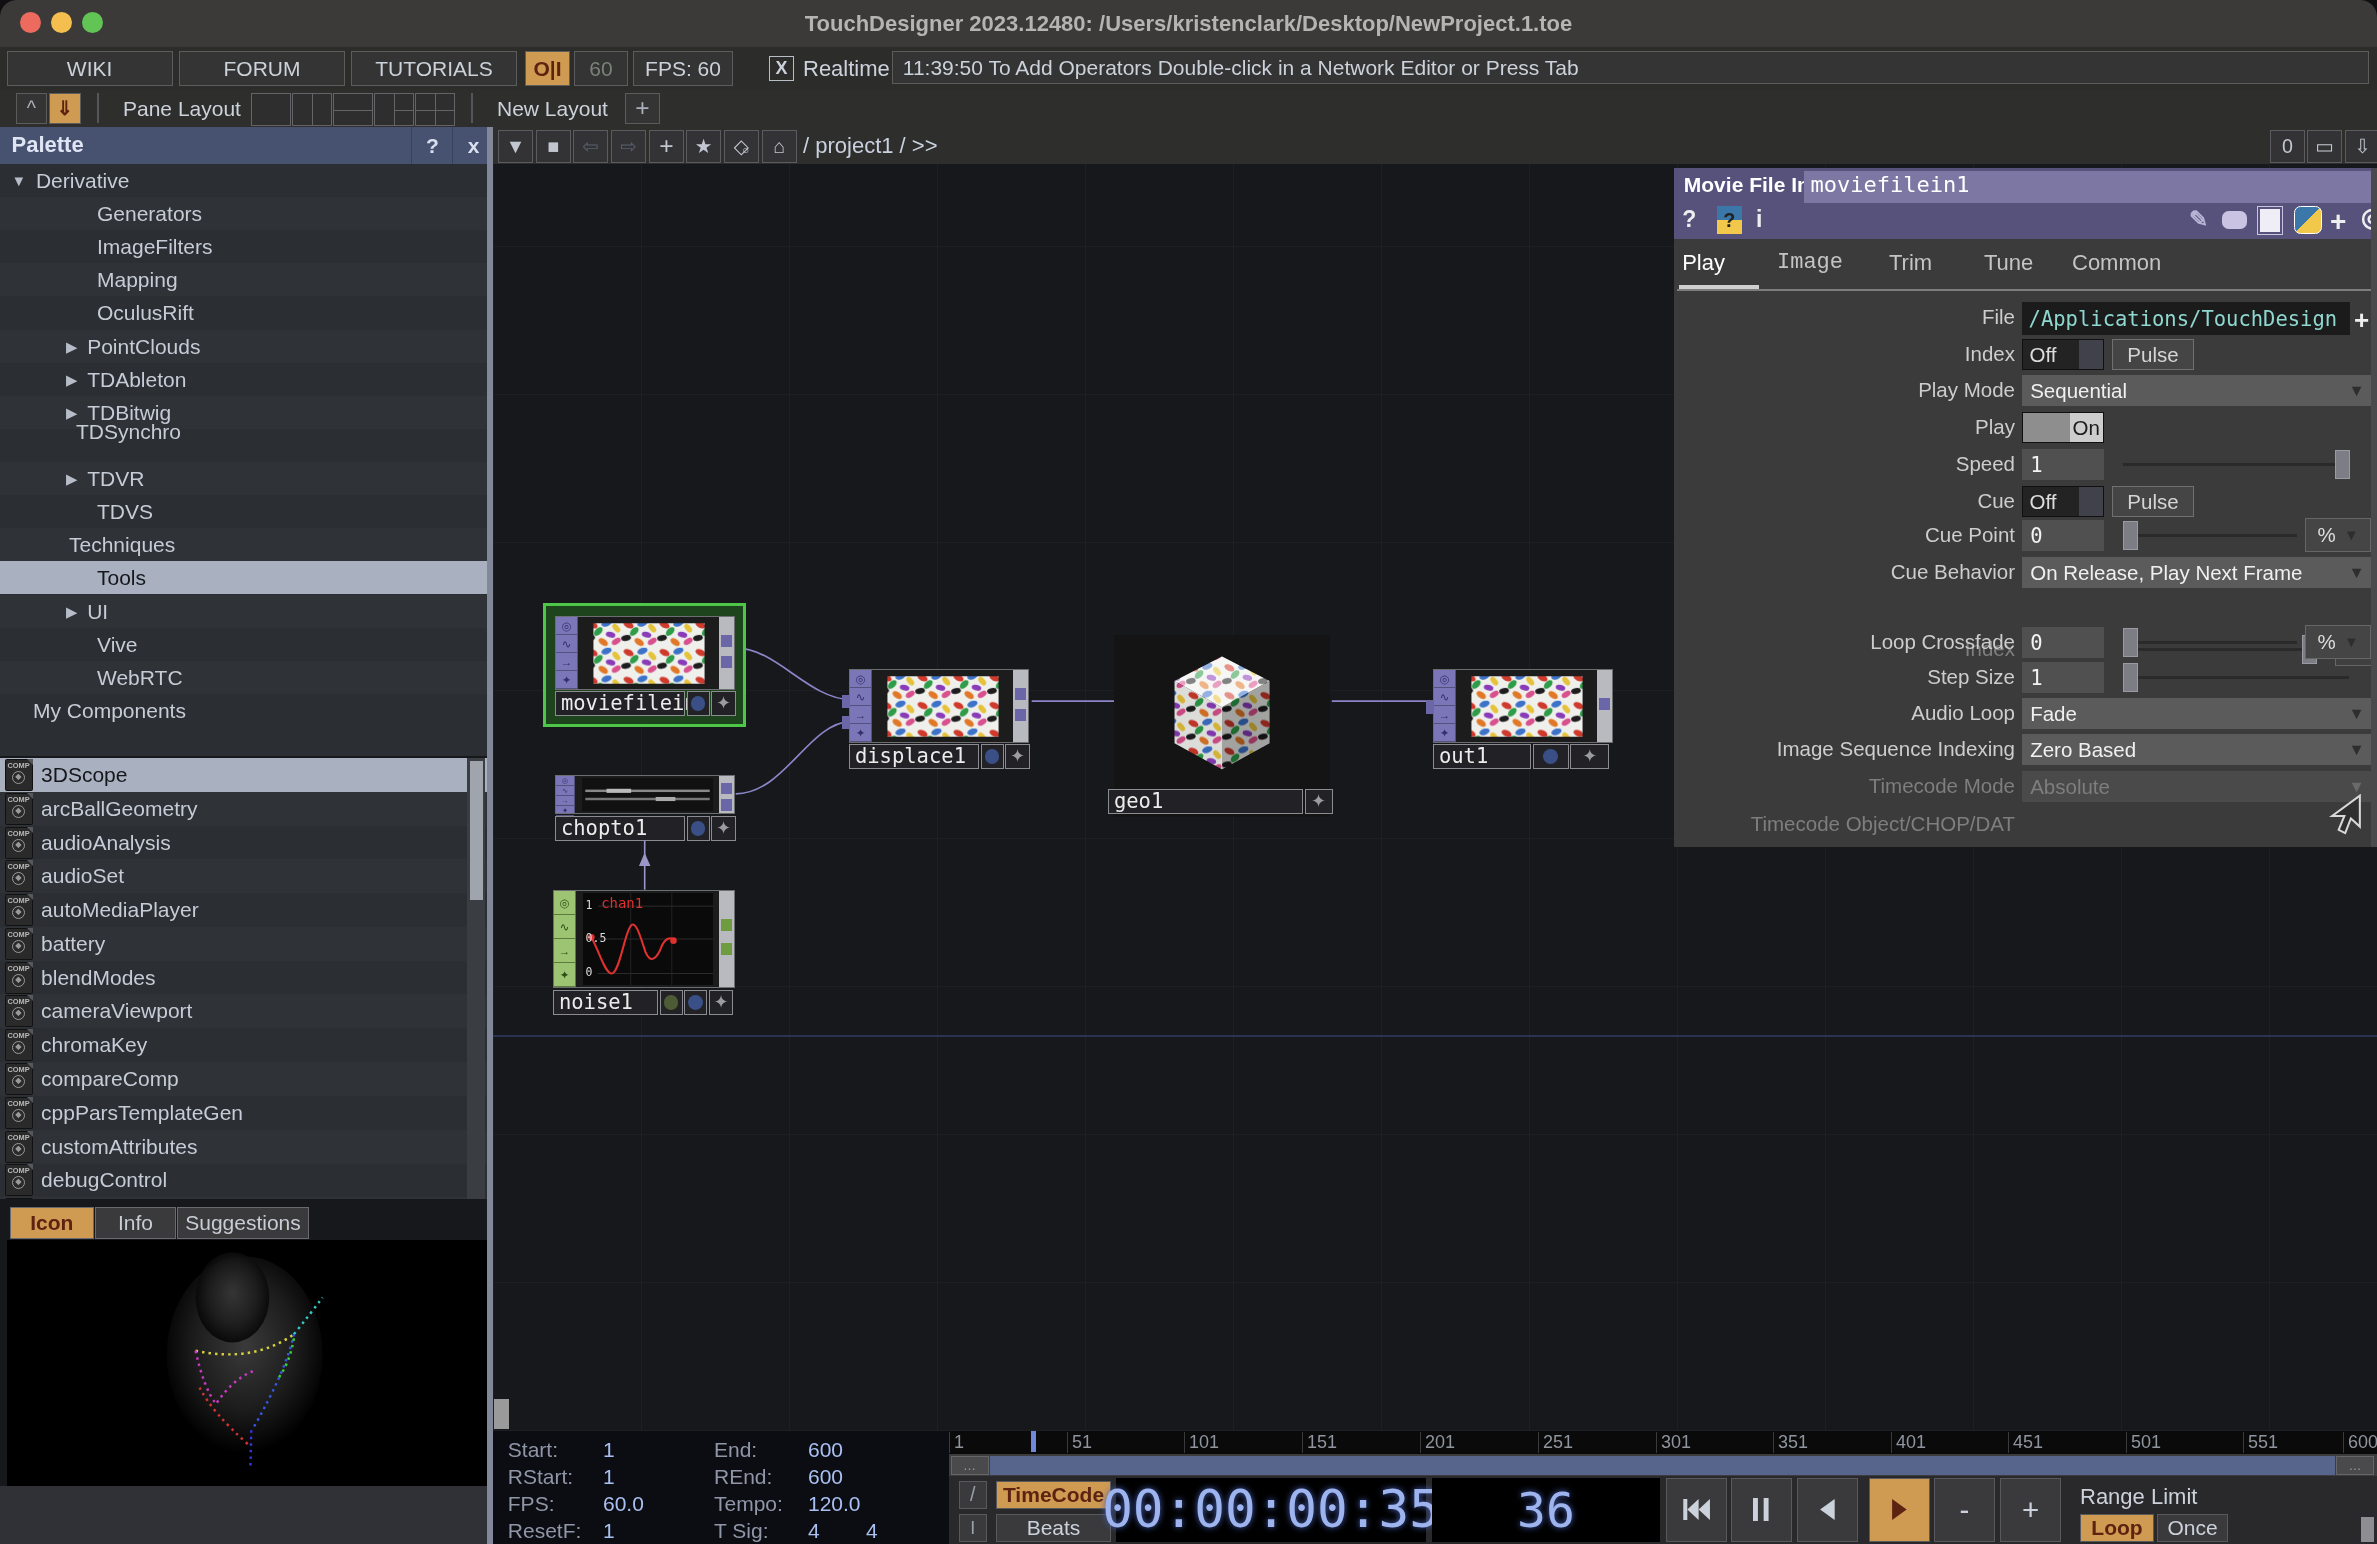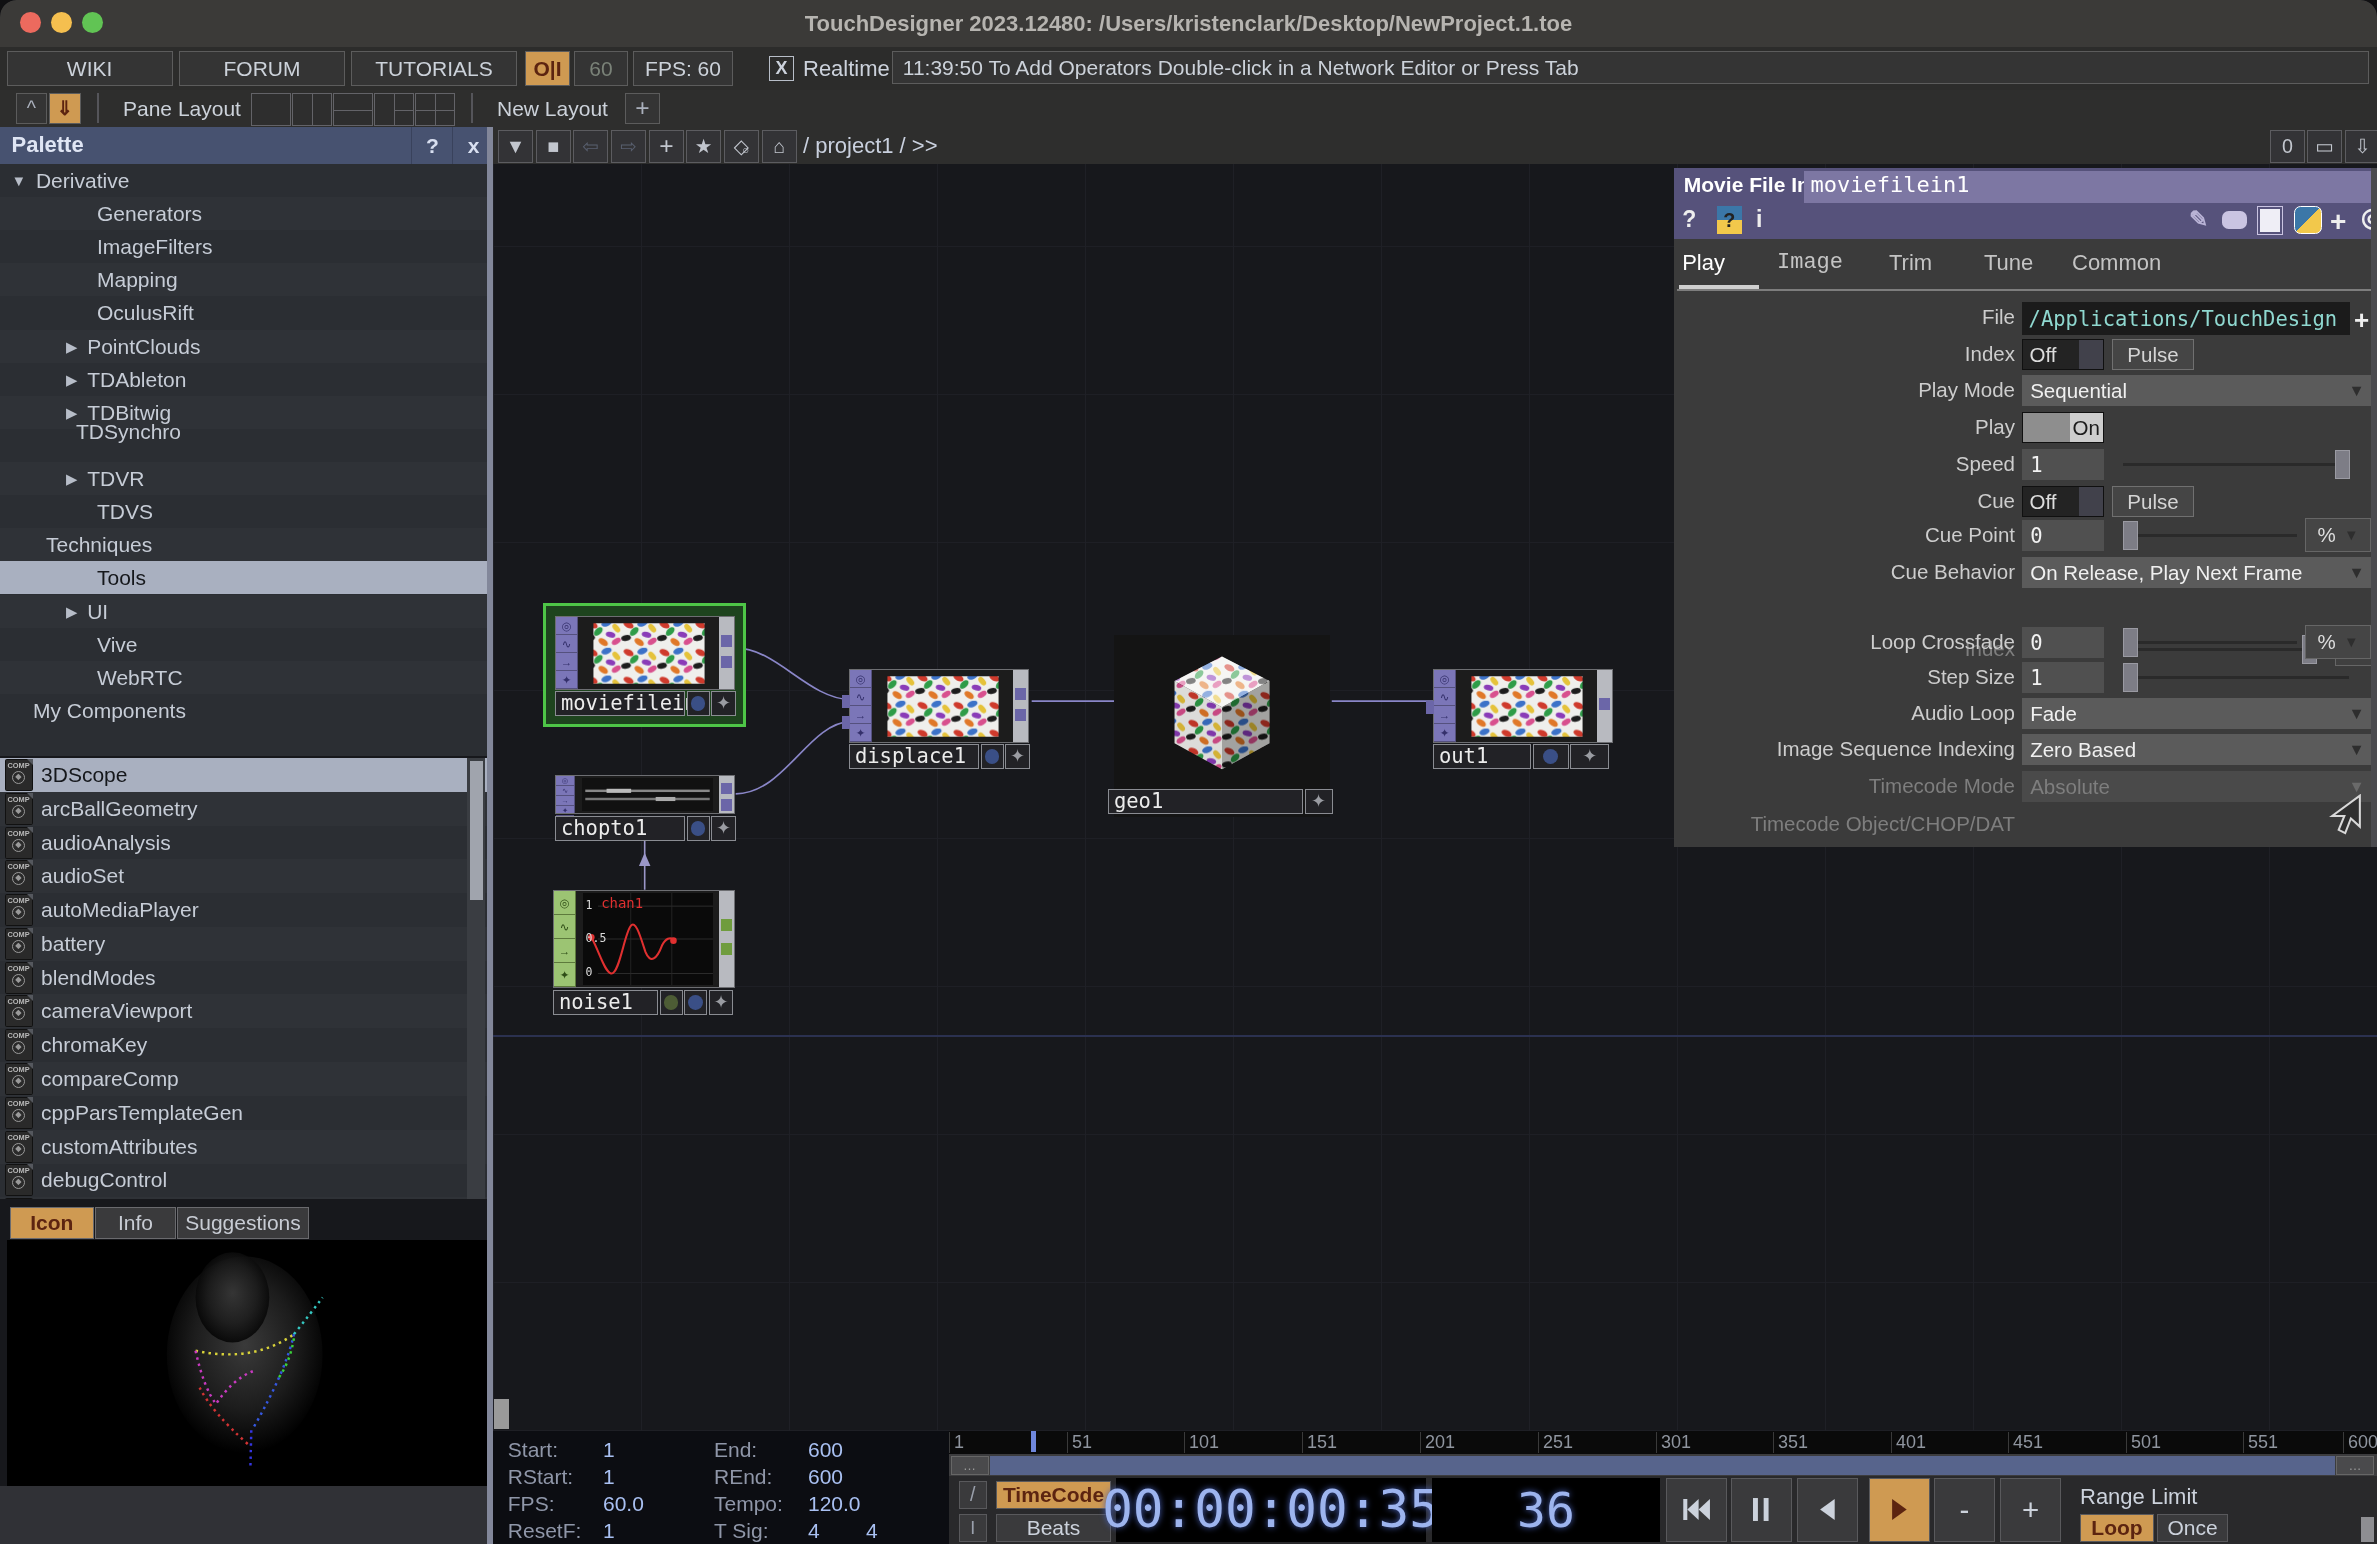--- a/index.html
+++ b/index.html
@@ -263,21 +263,21 @@
       <div class="trow" style="top: 251px; padding-left: 76px; box-sizing: border-box;">
         <div>TDSynchro</div>
       </div>
       <div class="trow alt" style="top: 298px; padding-left: 66px; box-sizing: border-box;">
         <div class="tarrow">▶</div>
         <div>TDVR</div>
       </div>
       <div class="trow" style="top: 331px; padding-left: 97px; box-sizing: border-box;">
         <div>TDVS</div>
       </div>
-      <div class="trow alt" style="top: 364px; padding-left: 46px; box-sizing: border-box; text-align: right;">
+      <div class="trow alt" style="top: 364px; padding-left: 69px; box-sizing: border-box; text-align: right;">
         <div>Techniques</div>
       </div>
       <div class="trow sel" style="top: 397px; padding-left: 97px; box-sizing: border-box;">
         <div>Tools</div>
       </div>
       <div class="trow alt" style="top: 431px; padding-left: 66px; box-sizing: border-box;">
         <div class="tarrow">▶</div>
         <div>UI</div>
       </div>
       <div class="trow" style="top: 464px; padding-left: 97px; box-sizing: border-box;">

